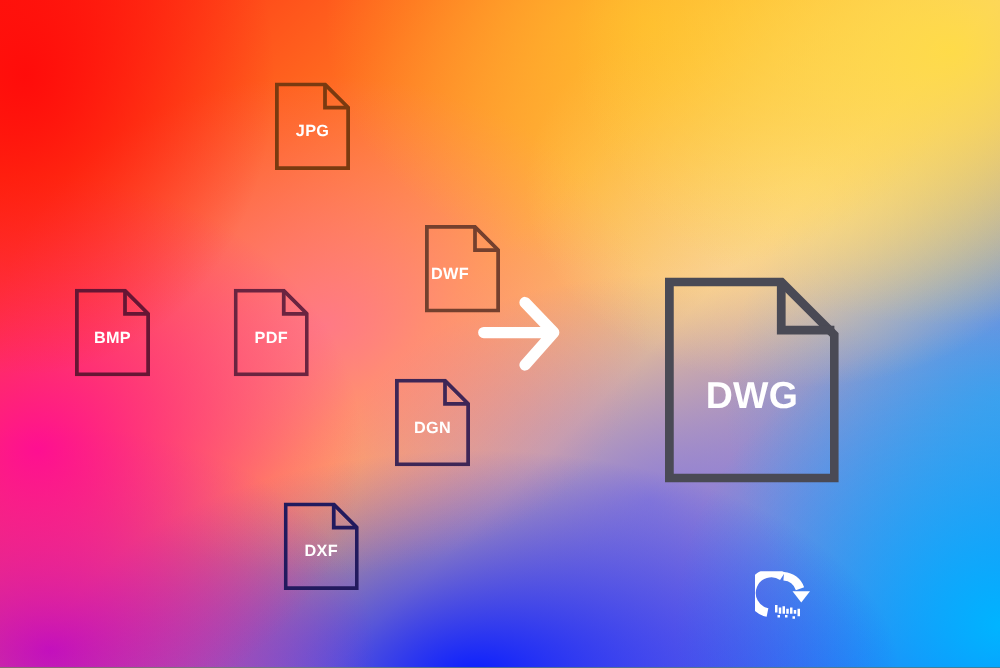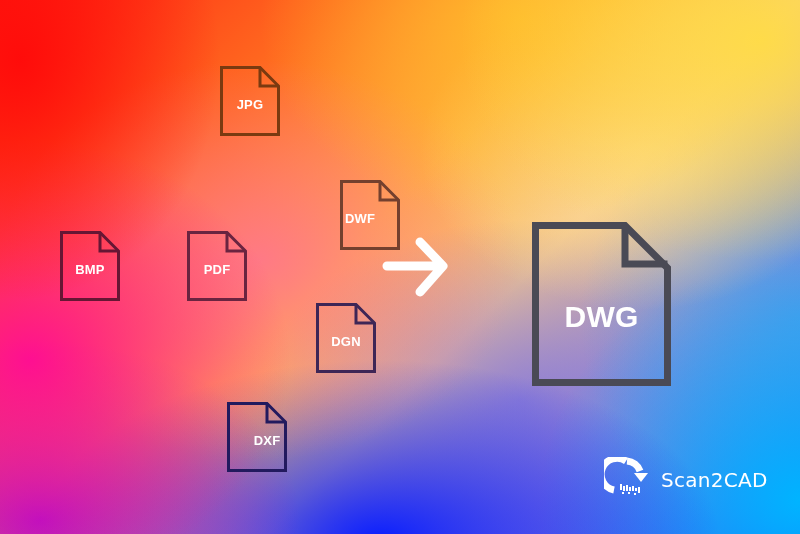--- a/index.html
+++ b/index.html
@@ -98,21 +98,21 @@
 
   <div class="file-icon small" id="f5" style="left: 292px; top: 303px; width: 60px; height: 70px; margin-left: 24px;">
     <svg width="60" height="70" viewBox="0 0 60 70">
       <path class="doc" d="M1.5 1.5 H40 L58.5 20 V68.5 H1.5 Z" fill="none" stroke-width="3" stroke="#3e2656"></path>
       <path class="fold" d="M40 1.5 V20 H58.5" fill="none" stroke-width="3" stroke="#3e2656"></path>
     </svg>
     <div class="file-label">DGN</div>
   </div>
 
 
-  <div class="file-icon small" id="f7" style="left: 227px; top: 402px; width: 60px; height: 70px; padding-left: 20px;">
+  <div class="file-icon small" id="f7" style="left: 227px; top: 402px; width: 60px; height: 70px;">
     <svg width="60" height="70" viewBox="0 0 60 70">
       <path class="doc" d="M1.5 1.5 H40 L58.5 20 V68.5 H1.5 Z" fill="none" stroke-width="3" stroke="#221a5e"></path>
       <path class="fold" d="M40 1.5 V20 H58.5" fill="none" stroke-width="3" stroke="#221a5e"></path>
     </svg>
     <div class="file-label">DXF</div>
   </div>
 
   <div class="arrow">
     <svg width="72" height="70" viewBox="0 0 72 70">
       <path id="arrow-path" d="M7 32 H62 M40 8 L63 32 L40 58" fill="none" stroke="#ffffff" stroke-width="9" stroke-linecap="round" stroke-linejoin="round"></path>
@@ -138,15 +138,14 @@
         <rect x="22" y="28" width="2" height="6"></rect>
         <rect x="25" y="30" width="2" height="4"></rect>
         <rect x="28" y="29" width="2" height="5"></rect>
         <rect x="31" y="31" width="2" height="3"></rect>
         <rect x="34" y="30" width="2" height="6"></rect>
         <rect x="18" y="35" width="2" height="2"></rect>
         <rect x="24" y="35" width="2" height="2"></rect>
         <rect x="30" y="36" width="2" height="2"></rect>
       </g>
     </svg>
-    <div class="logo-text">Scan2CAD</div>
   </div>
 </div>
 
 </body></html>

